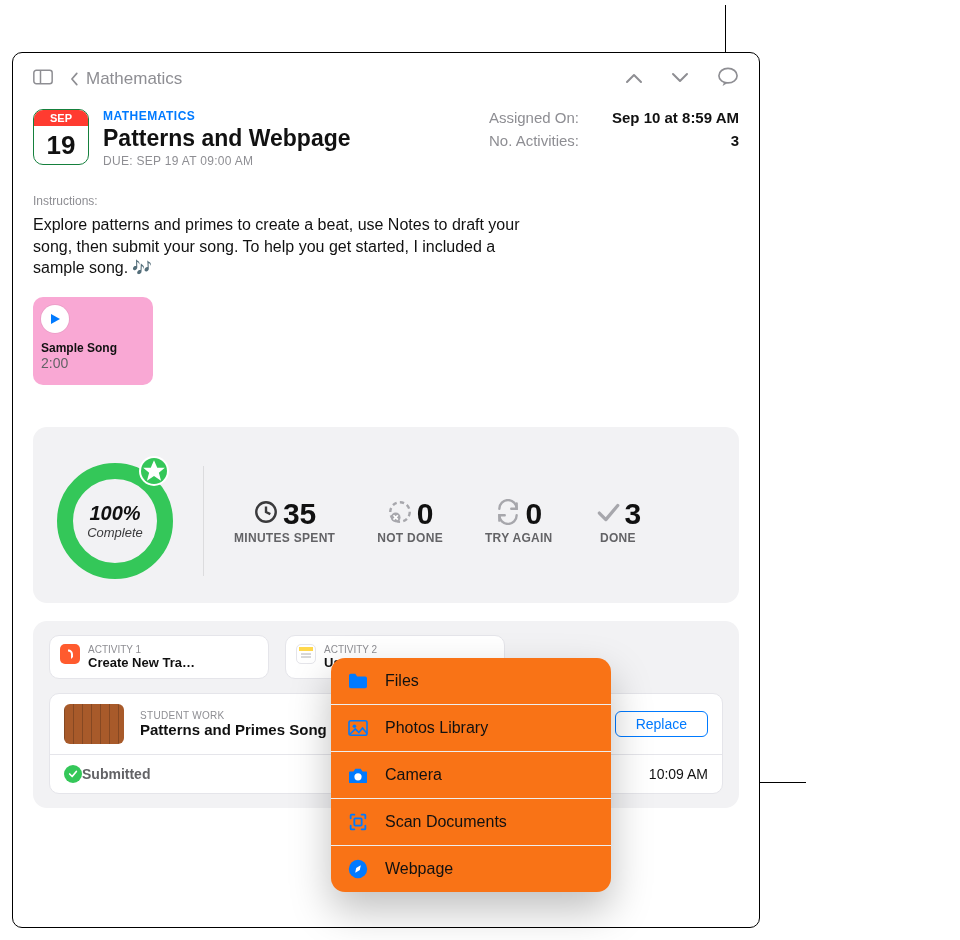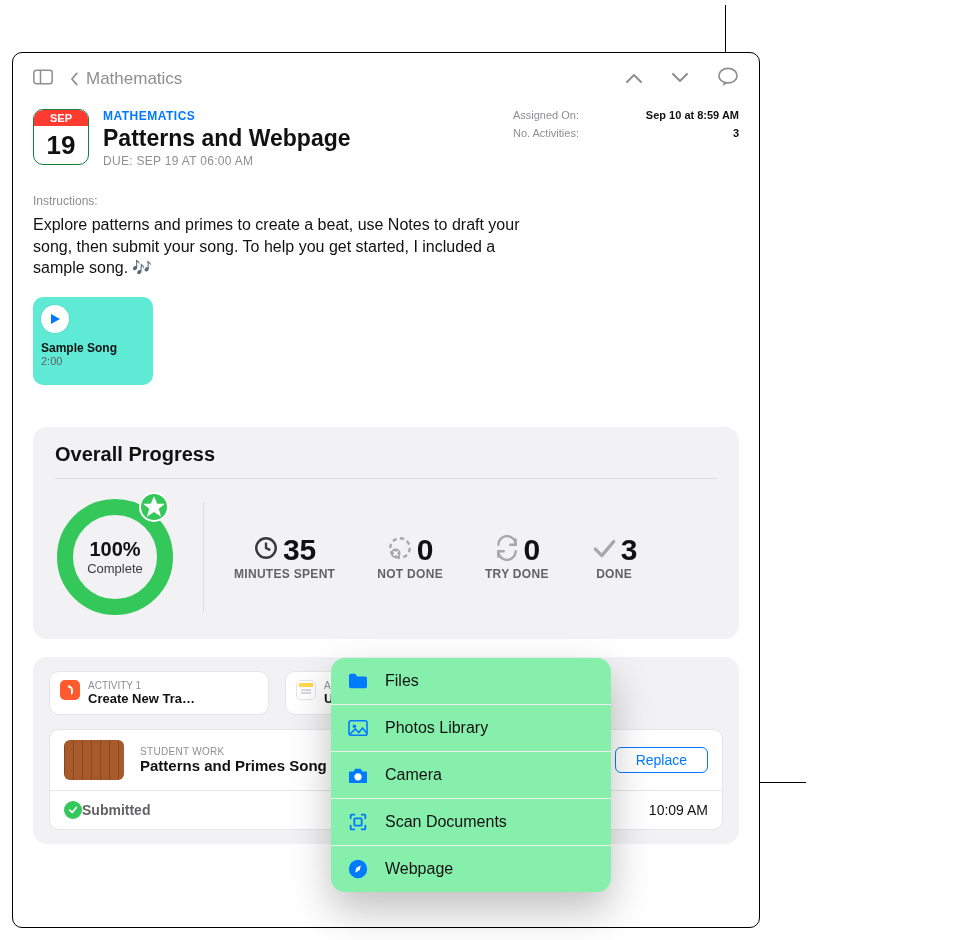--- a/index.html
+++ b/index.html
@@ -56,57 +56,57 @@
     font-size: 26px; color:#111;
   }
   .header-mid { flex: 1; }
   .subject {
     color: #007aff; font-size: 12px; font-weight: 600; letter-spacing: 0.5px;
   }
   .title { font-size: 23px; font-weight: 700; margin: 2px 0 2px 0; }
   .due { font-size: 12px; color: #8e8e93; letter-spacing: 0.3px; }
   .meta {
     text-align: right;
-    font-size: 11px;
+    font-size: 15px;
     color: #8e8e93;
   }
   .meta-row { display:flex; gap: 30px; justify-content: flex-end; margin-bottom: 6px; }
   .meta-row .v { color:#111; font-weight:600; min-width: 130px; }
   
   .instr-label { font-size: 12px; color:#8e8e93; margin-top: 26px; }
   .instr-text { font-size: 16px; line-height: 1.35; margin-top: 6px; max-width: 500px; }
   
   .attach {
     margin-top: 18px;
     width: 120px; height: 88px;
-    background: #5eead4;
+    background: #f9a8d4;
     border-radius: 10px;
     padding: 8px;
   }
   .play-badge {
     width: 28px; height: 28px; border-radius: 50%;
     background: #fff; display:flex; align-items:center; justify-content:center;
     box-shadow: 0 0 0 1px rgba(0,0,0,0.05);
   }
   .attach-title { font-size: 12px; font-weight:700; margin-top: 8px; }
-  .attach-sub { font-size: 11px; color:#636366; }
+  .attach-sub { font-size: 14px; color:#636366; }
   
   .panel {
     background: #f2f2f4;
     border-radius: 14px;
     padding: 16px 22px 22px 22px;
     margin-top: 42px;
   }
   .panel-title {
     font-size: 20px; font-weight: 700;
     padding-bottom: 12px;
     border-bottom: 1px solid #dcdcde;
   }
   .stats { display:flex; align-items:center; margin-top: 18px; }
-  .ring-wrap { position:relative; width:120px; height:120px; margin-right: 28px; }
+  .ring-wrap { position:relative; width:120px; height:120px; margin-right: 28px; font-style: italic; }
   .ring-wrap svg { width:120px; height:120px; }
   .ring-center {
     position:absolute; inset:0; display:flex; flex-direction:column; align-items:center; justify-content:center;
   }
   .ring-pct { font-size: 20px; font-weight:700; }
   .ring-lbl { font-size: 13px; color:#3a3a3c; }
   .star-badge {
     position:absolute; top:-3px; right:8px;
     width:26px; height:26px; border-radius:50%; background:#34c759;
     display:flex; align-items:center; justify-content:center; box-shadow:0 0 0 2px #fff;
@@ -167,21 +167,21 @@
   }
   .status { display:flex; align-items:center; gap:0; color:#636366; font-weight:550; }
   .check-badge {
     width:18px; height:18px; border-radius:50%; background:#34c759;
     display:flex; align-items:center; justify-content:center;
   }
   
   .popover {
     position:absolute;
     width: 280px;
-    background:#86efac; border-radius:14px;
+    background:#f97316; border-radius:14px;
     box-shadow: 0 18px 40px rgba(0,0,0,0.25);
     overflow:hidden;
   }
   .popover .item {
     display:flex; align-items:center; gap:16px;
     padding: 12px 16px; font-size:16px; color:#111;
     border-bottom:1px solid #eee;
   }
   .popover .item:last-child { border-bottom:none; }
   .popover .icon { width:22px; height:22px; display:flex; align-items:center; justify-content:center; color:#007aff; }
@@ -234,21 +234,21 @@
   </div>
 
   <div class="header">
     <div class="cal">
       <div class="cal-month">SEP</div>
       <div class="cal-day">19</div>
     </div>
     <div class="header-mid">
       <div class="subject">MATHEMATICS</div>
       <div class="title">Patterns and Webpage</div>
-      <div class="due">DUE: SEP 19 AT 06:00 AM</div>
+      <div class="due">DUE: SEP 19 AT 09:00 AM</div>
     </div>
     <div class="meta">
       <div class="meta-row">
         <span>Assigned On:</span>
         <span class="v">Sep 10 at 8:59 AM</span>
       </div>
       <div class="meta-row">
         <span>No. Activities:</span>
         <span class="v">3</span>
       </div>
@@ -262,21 +262,20 @@
     <div class="play-badge">
       <svg width="12" height="12" viewBox="0 0 12 12">
           <polygon points="2,1 11,6 2,11" fill="#007aff"></polygon>
         </svg>
     </div>
     <div class="attach-title">Sample Song</div>
     <div class="attach-sub">2:00</div>
   </div>
 
   <div class="panel">
-    <div class="panel-title">Overall Progress</div>
     <div class="stats">
       <div class="ring-wrap">
         <svg viewBox="0 0 120 120">
           <circle cx="60" cy="60" r="50" fill="none" stroke="#34c759" stroke-width="16"></circle>
         </svg>
         <div class="star-badge">
           <svg width="14" height="14" viewBox="0 0 24 24" fill="#fff">
               <polygon points="12,2 15,9 22,9 16.5,13.5 18.5,21 12,16.5 5.5,21 7.5,13.5 2,9 9,9"></polygon>
             </svg>
         </div>
@@ -320,21 +319,21 @@
           <span>
             <svg width="26" height="26" viewBox="0 0 24 24" fill="none" stroke="#a7a7ac" stroke-width="2.2" stroke-linecap="round">
                 <path d="M4 9 A8 8 0 0 1 20 9"></path>
                 <polyline points="20,4 20,9 15,9"></polyline>
                 <path d="M20 15 A8 8 0 0 1 4 15"></path>
                 <polyline points="4,20 4,15 9,15"></polyline>
               </svg>
           </span>
           <span class="stat-num">0</span>
         </div>
-        <div class="stat-lbl">TRY DONE</div>
+        <div class="stat-lbl">TRY AGAIN</div>
       </div>
 
       <div class="stat">
         <div class="stat-top">
           <span>
             <svg width="26" height="26" viewBox="0 0 24 24" fill="none" stroke="#a7a7ac" stroke-width="3" stroke-linecap="round" stroke-linejoin="round">
                 <polyline points="4,13 10,19 21,6"></polyline>
               </svg>
           </span>
           <span class="stat-num">3</span>

